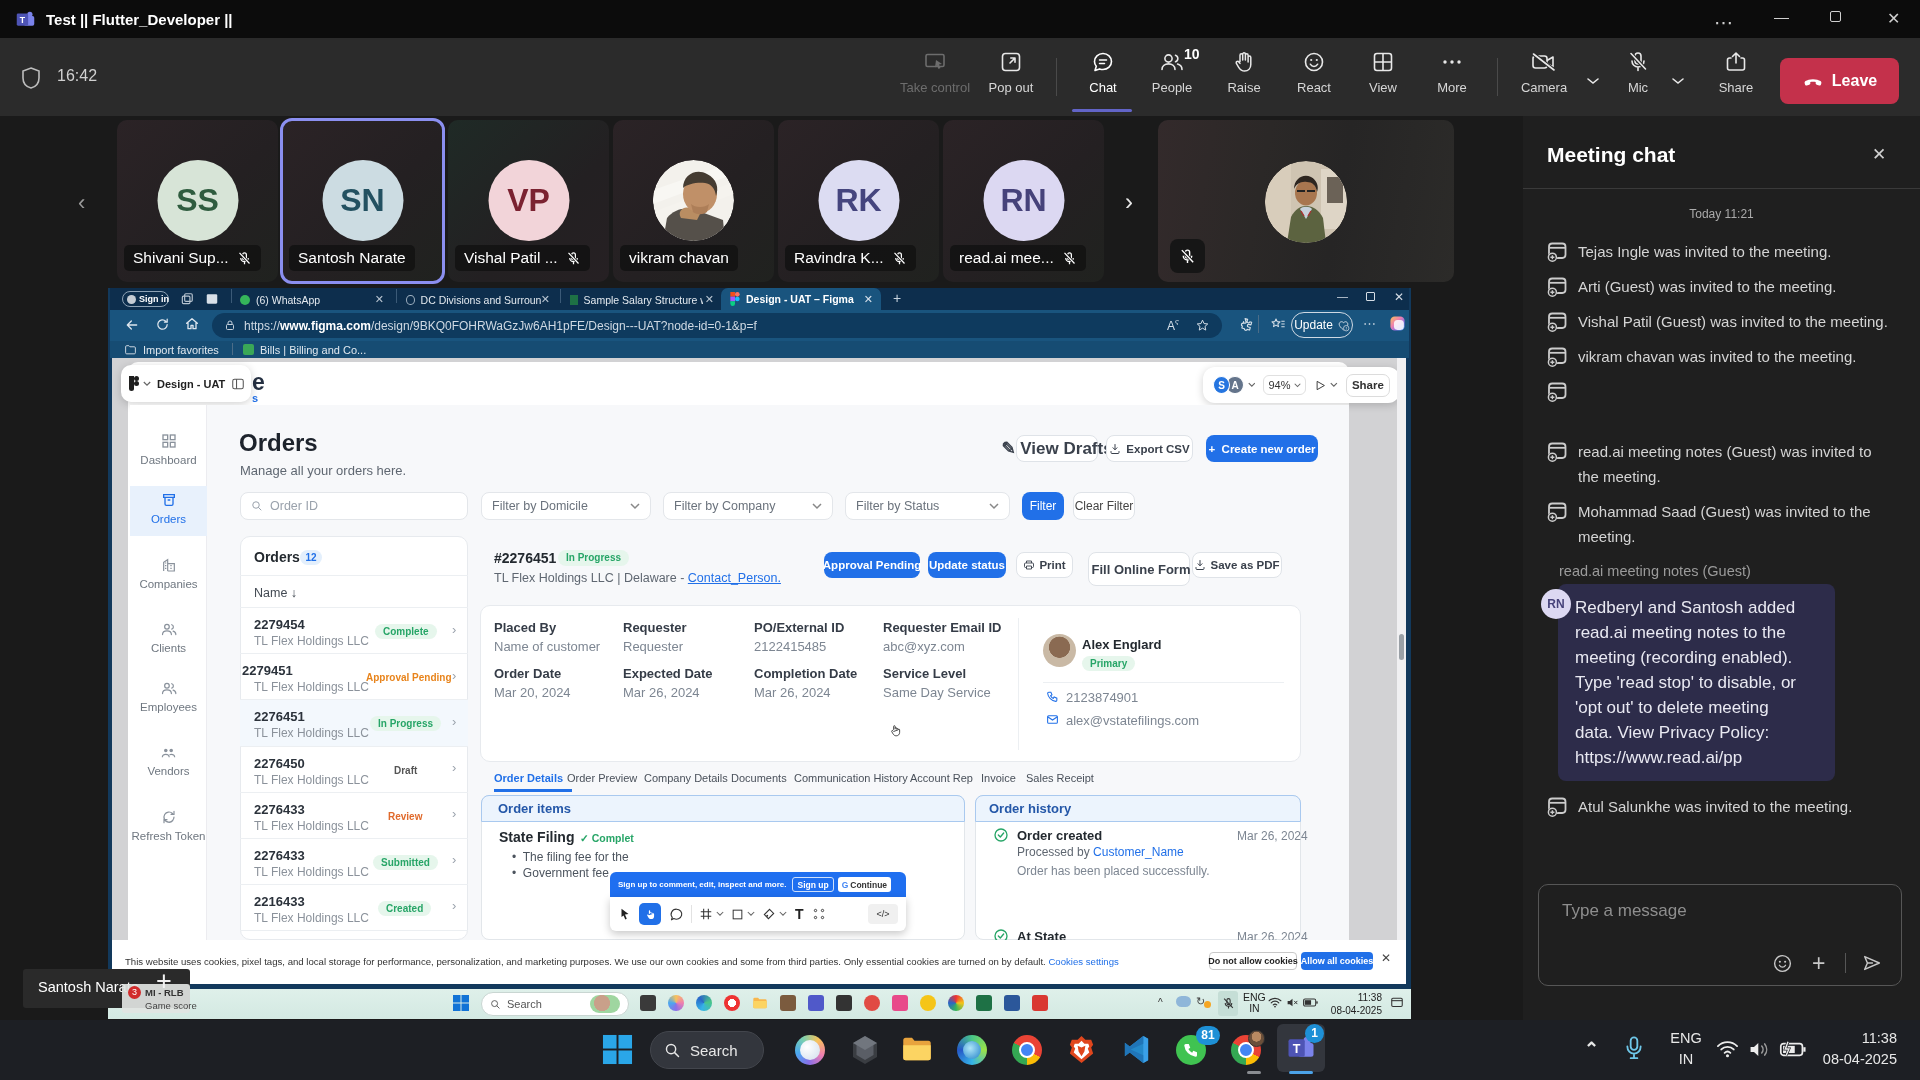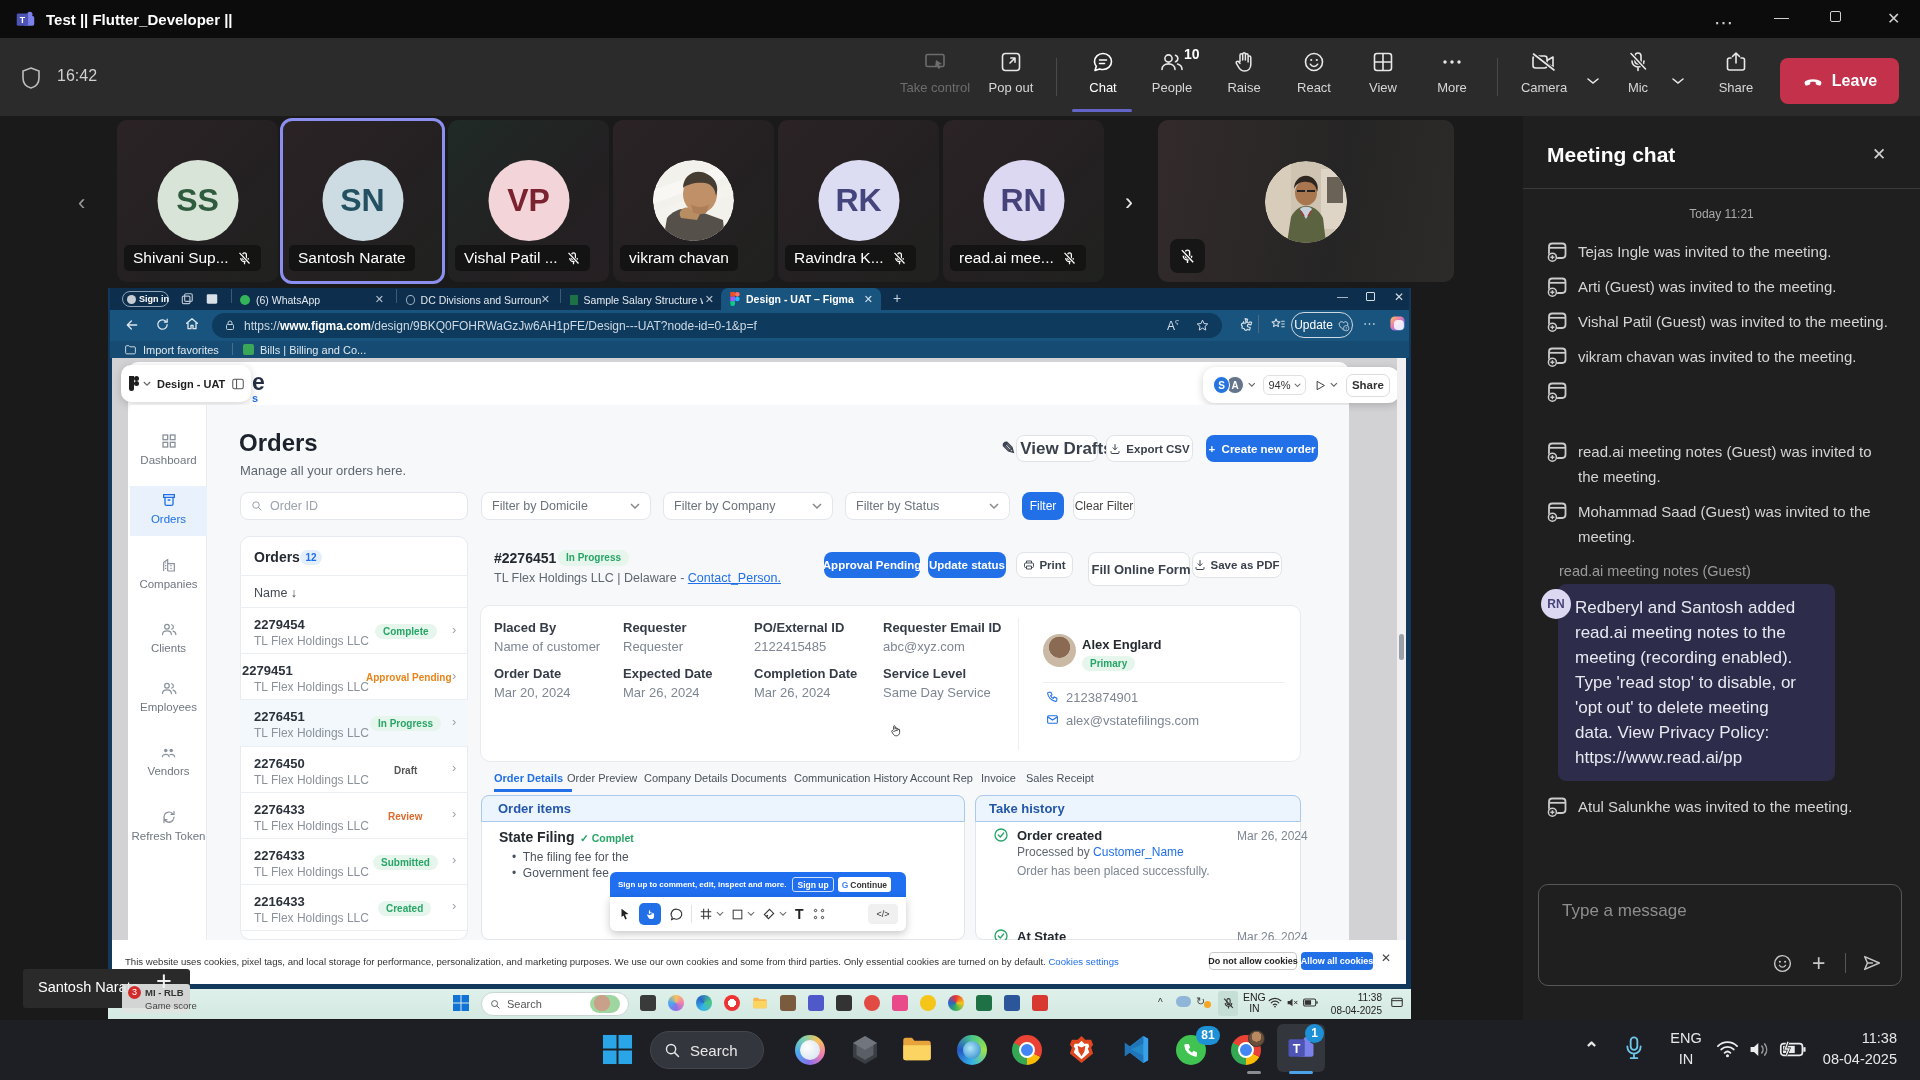--- a/index.html
+++ b/index.html
@@ -595,21 +595,21 @@
 <div class="a" style="left:481px;top:795px;width:484px;height:145px;background:#fff;border:1px solid #e2e6ea;border-radius:8px;"></div>
 <div class="a" style="left:481px;top:795px;width:484px;height:27px;background:#ecf4fd;border:1px solid #a9c9ef;border-radius:8px 8px 0 0;"></div>
 <div class="a" style="left:498px;top:801px;color:#2457a8;font-size:13px;font-weight:700;">Order items</div>
 <div class="a" style="left:499px;top:829px;color:#23292f;font-size:14px;font-weight:700;">State Filing</div>
 <div class="a f" style="left:580px;top:830px;height:15px;color:#27a567;font-size:10.5px;font-weight:700;">✓ Complet</div>
 <div class="a" style="left:512px;top:850px;color:#4c545e;font-size:12px;">•&nbsp; The filing fee for the</div>
 <div class="a" style="left:512px;top:866px;color:#4c545e;font-size:12px;">•&nbsp; Government fee</div>
 
 <div class="a" style="left:975px;top:795px;width:326px;height:145px;background:#fff;border:1px solid #e2e6ea;border-radius:8px;"></div>
 <div class="a" style="left:975px;top:795px;width:326px;height:27px;background:#ecf4fd;border:1px solid #a9c9ef;border-radius:8px 8px 0 0;"></div>
-<div class="a" style="left:989px;top:801px;color:#2457a8;font-size:13px;font-weight:700;">Take history</div>
+<div class="a" style="left:989px;top:801px;color:#2457a8;font-size:13px;font-weight:700;">Order history</div>
 <svg class="a" style="left:993px;top:827px" width="16" height="16" viewBox="0 0 24 24">
       <circle cx="12" cy="12" r="9" fill="none" stroke="#27a567" stroke-width="2"></circle>
       <path d="M8 12 l3 3 5-6" fill="none" stroke="#27a567" stroke-width="2" stroke-linecap="round" stroke-linejoin="round"></path>
     </svg>
 <div class="a" style="left:1017px;top:828px;color:#23292f;font-size:13px;font-weight:700;">Order created</div>
 <div class="a" style="left:1237px;top:829px;color:#7d8692;font-size:12px;">Mar 26, 2024</div>
 <div class="a" style="left:1017px;top:845px;color:#5f6771;font-size:12px;">Processed by <span style="color:#2170e8;">Customer_Name</span></div>
 <div class="a" style="left:1017px;top:864px;color:#7d8692;font-size:12px;">Order has been placed successfully.</div>
 <svg class="a" style="left:993px;top:928px" width="16" height="16" viewBox="0 0 24 24">
       <circle cx="12" cy="12" r="9" fill="none" stroke="#27a567" stroke-width="2"></circle>

